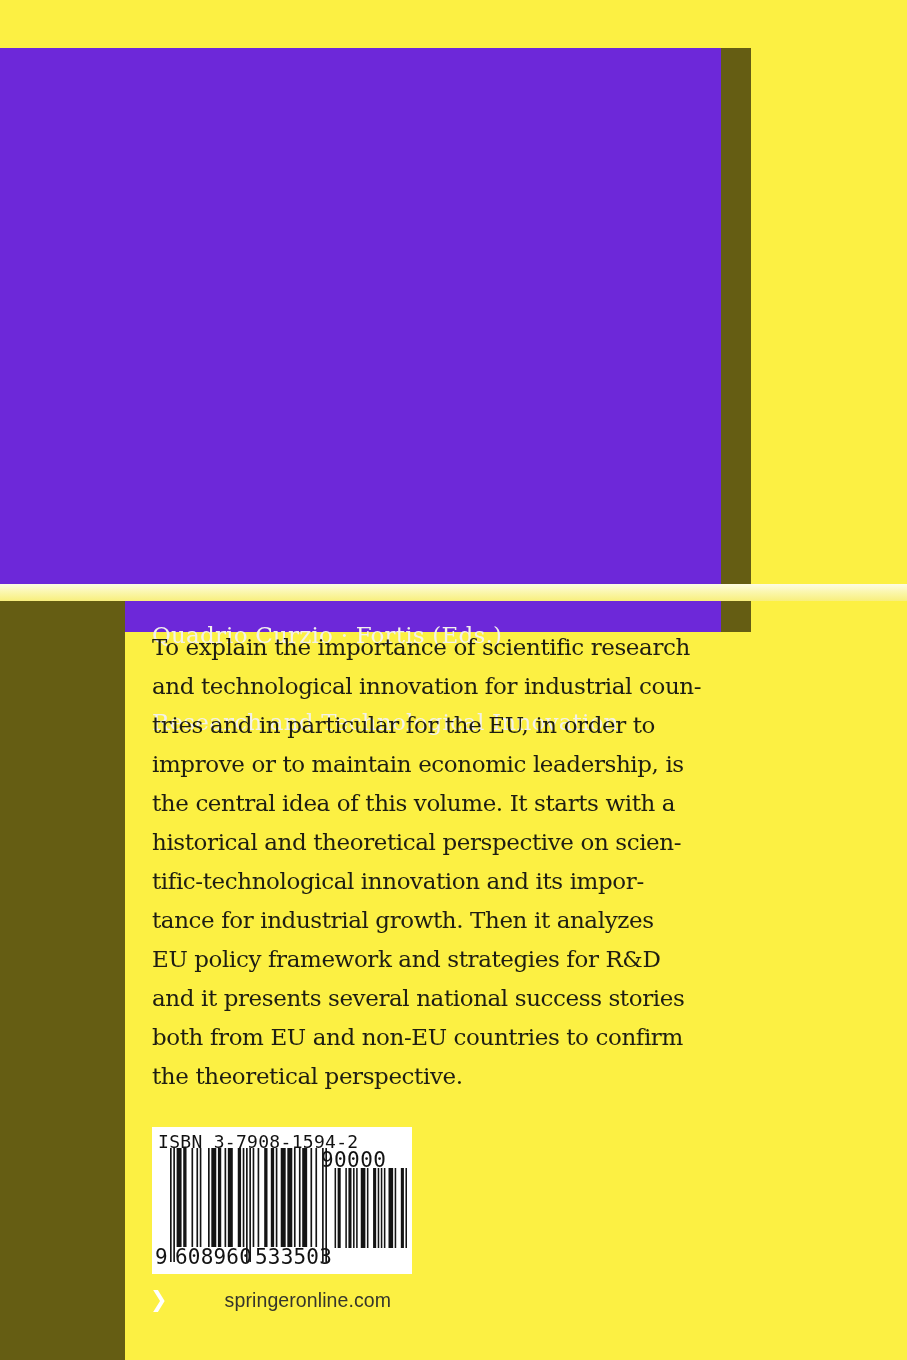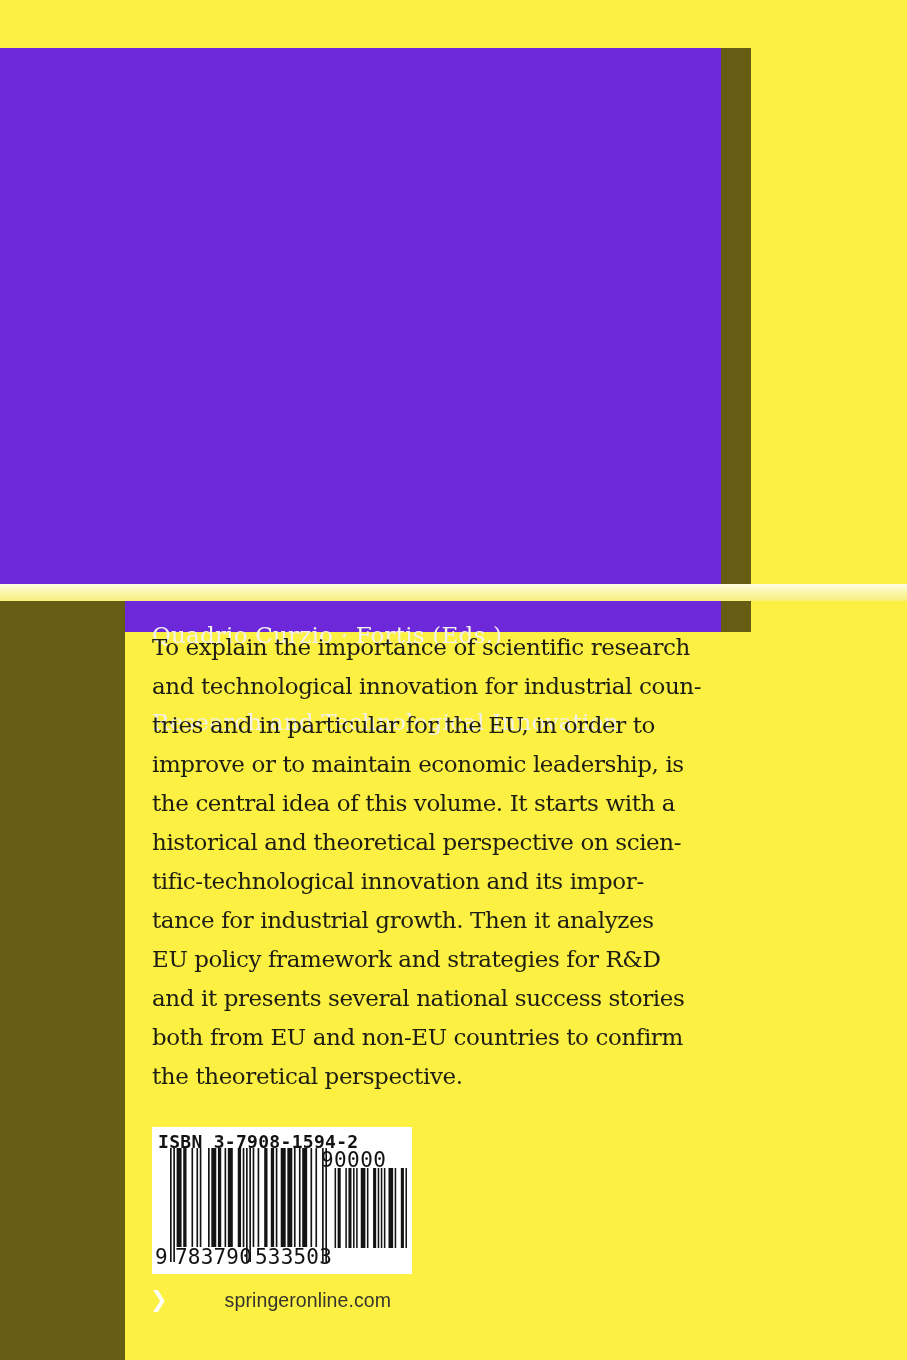--- a/index.html
+++ b/index.html
@@ -72,21 +72,20 @@
     background: #ffffff;
   }
   .isbn-label {
     position: absolute;
     left: 6px; top: 4px;
     font-family: "DejaVu Sans Mono", monospace;
     font-size: 18px;
     letter-spacing: 0.3px;
     color: #121212;
     white-space: pre;
-    font-weight: bold;
   }
   .main-barcode {
     position: absolute;
     left: 18px; top: 21px;
     width: 157px; height: 114px;
   }
   .addon-num {
     position: absolute;
     left: 169px; top: 21px;
     font-family: "DejaVu Sans Mono", monospace;
@@ -212,21 +211,21 @@
         <rect x="29" y="0" width="1" height="80" fill="#141414"></rect>
         <rect x="31" y="0" width="1" height="80" fill="#141414"></rect>
         <rect x="33" y="0" width="1" height="80" fill="#141414"></rect>
         <rect x="36" y="0" width="3" height="80" fill="#141414"></rect>
         <rect x="40" y="0" width="1" height="80" fill="#141414"></rect>
         <rect x="44" y="0" width="2" height="80" fill="#141414"></rect>
         <rect x="47" y="0" width="1" height="80" fill="#141414"></rect>
       </svg>
     <div class="ean-digits">
       <span class="ean-digit-first">9</span>
-      <span class="ean-digit-group1">783790</span>
+      <span class="ean-digit-group1">608960</span>
       <span class="ean-digit-group2">533503</span>
     </div>
   </div>
 
   <div class="publisher-line">
     <span class="springer-chevron">❯</span>
     <span class="publisher-website">springeronline.com</span>
   </div>
 
 </div>

